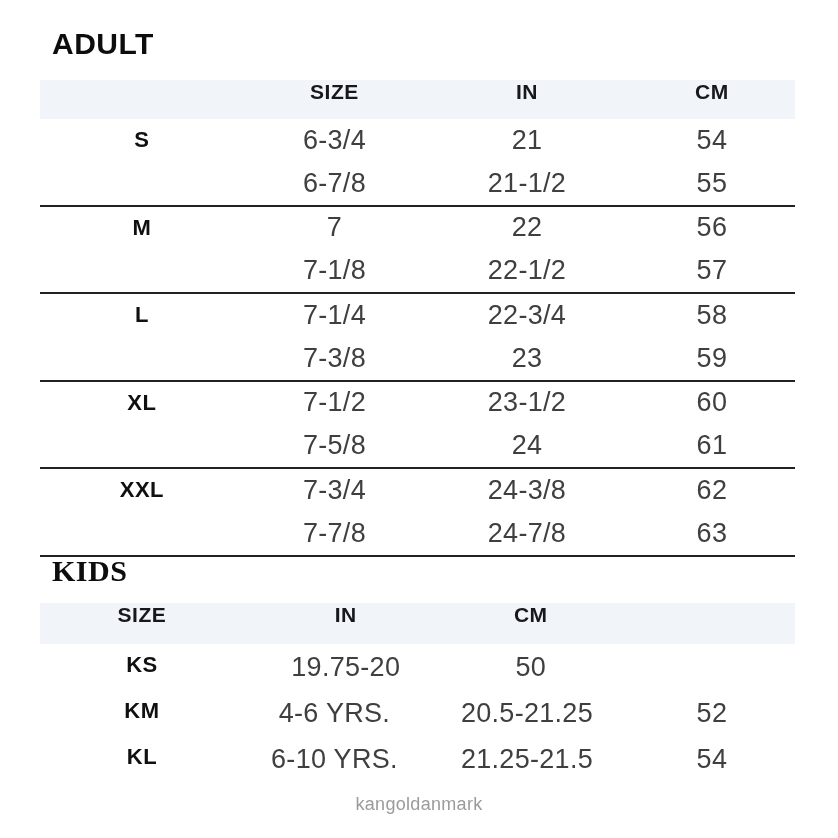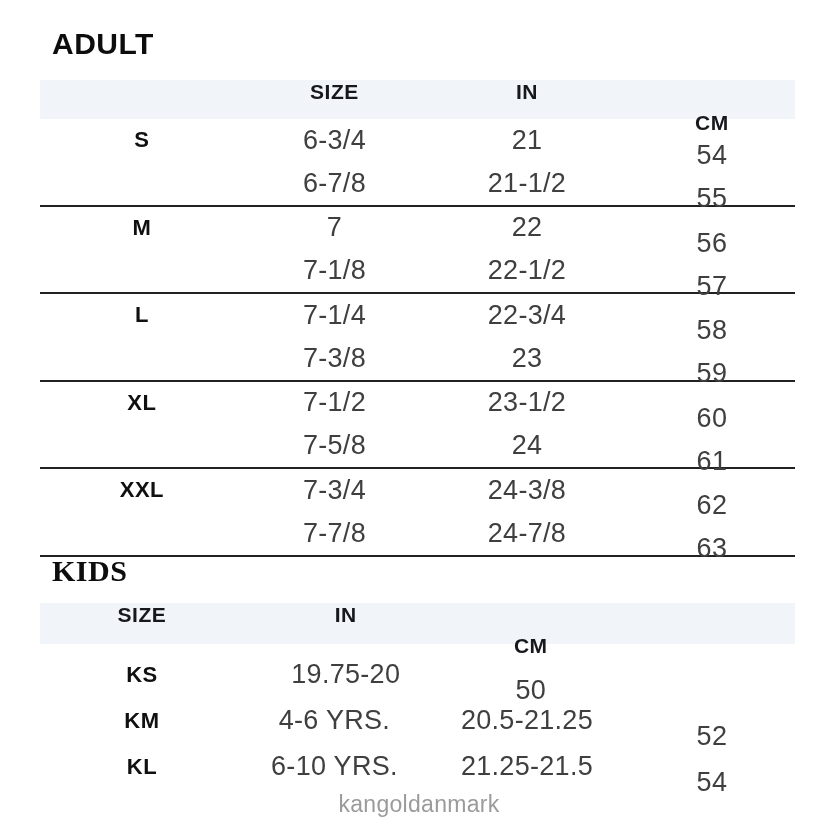--- a/index.html
+++ b/index.html
@@ -41,21 +41,21 @@
   .th {
     font-weight: 700;
     font-size: 21px;
     letter-spacing: 0.5px;
     color: #16181d;
     text-align: center;
   }
   .c1 { width: 27%; }
   .c2 { width: 24%; }
   .c3 { width: 27%; }
-  .c4 { width: 22%; margin-top: 31px; }
+  .c4 { width: 22%; }
 
   .group { border-bottom: 2px solid #212121; }
   .row {
     display: flex;
     align-items: center;
     height: 42.75px;
   }
   .cell {
     text-align: center;
     font-size: 27px;
@@ -66,27 +66,26 @@
   .size-cell {
     font-weight: 800;
     font-size: 22px;
     color: #101010;
     letter-spacing: 0.5px;
   }
 
   .kids-rows { margin-top: 8px; }
   .krow {
     display: flex;
-    align-items: center;
     height: 46px;
   }
 
   .watermark {
     text-align: center;
-    font-size: 23px;
+    font-size: 18px;
     line-height: 26px;
     color: #9b9b9b;
     letter-spacing: 0.3px;
     margin-top: 1px;
   }
 </style>
 </head>
 <body>
 
 <div class="page">

